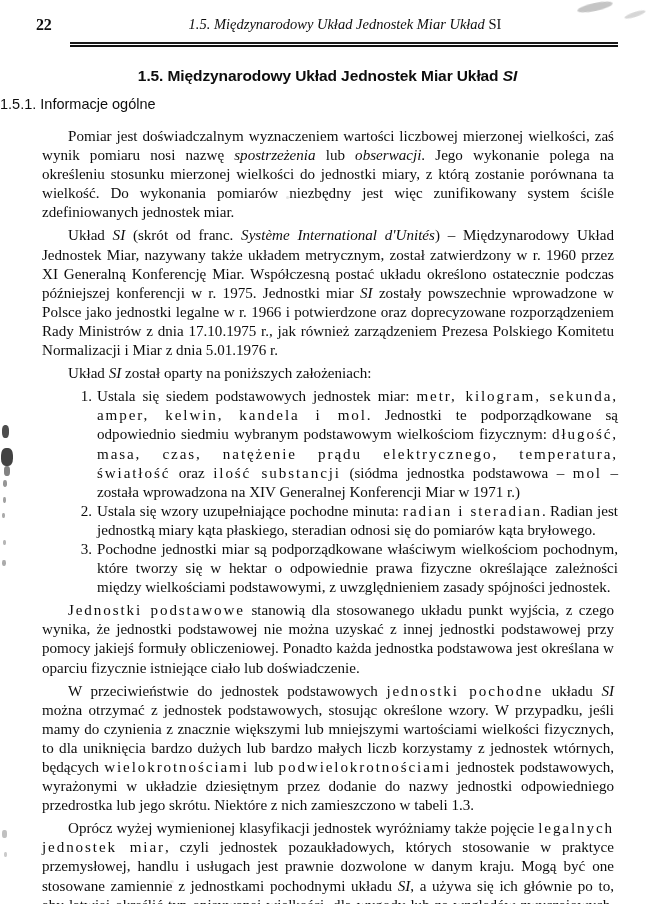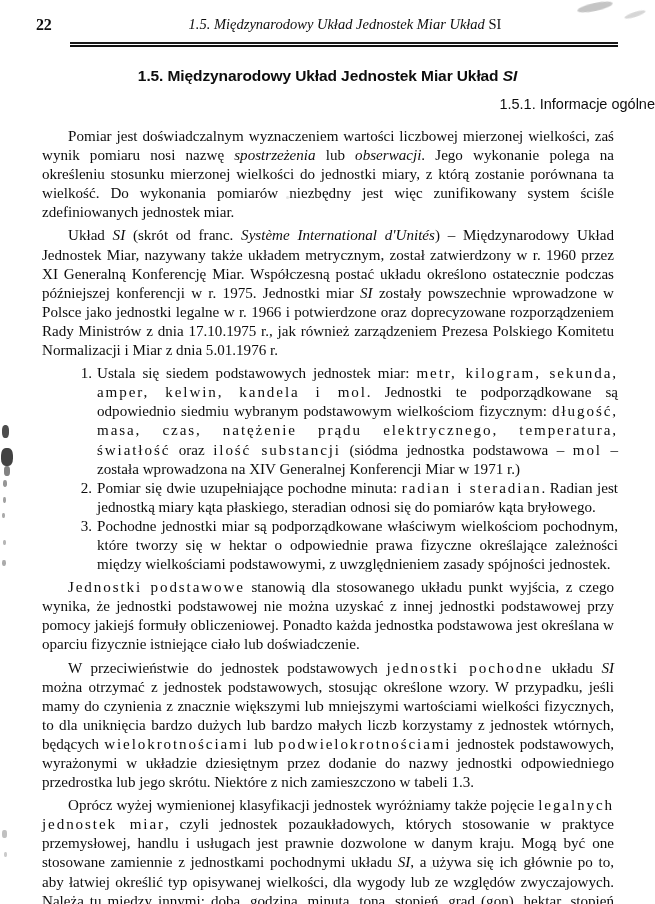--- a/index.html
+++ b/index.html
@@ -84,21 +84,21 @@
     letter-spacing: -0.1px;
   }
   #h-section .it {
     font-style: italic;
   }
   #h-sub {
     position: absolute;
     left: 0;
     top: 96px;
     width: 655px;
-    text-align: right;
+    text-align: left;
     font-size: 14.5px;
   }
   
   #body {
     position: absolute;
     left: 38px;
     top: 123px;
     width: 580px;
   }
   p.para {
@@ -169,27 +169,28 @@
 
   <div id="h-section" class="sans"><span>1.5. Międzynarodowy Układ Jednostek Miar Układ </span><span class="it">SI</span></div>
   <div id="h-sub" class="sans">1.5.1. Informacje ogólne</div>
 
   <div id="body">
 
     <p class="para"><span>Pomiar jest doświadczalnym wyznaczeniem wartości liczbowej mierzonej wielkości, zaś wynik pomiaru nosi nazwę </span><span class="it">spostrzeżenia</span><span> lub </span><span class="it">obserwacji</span><span>. Jego wykonanie polega na określeniu stosunku mierzonej wielkości do jednostki miary, z którą zostanie porównana ta wielkość. Do wykonania pomiarów niezbędny jest więc zunifikowany system ściśle zdefiniowanych jednostek miar.</span></p>
 
     <p class="para"><span>Układ </span><span class="it">SI</span><span> (skrót od franc. </span><span class="it">Système International d'Unités</span><span>) – Międzynarodowy Układ Jednostek Miar, nazywany także układem metrycznym, został zatwierdzony w r. 1960 przez XI Generalną Konferencję Miar. Współczesną postać układu określono ostatecznie podczas późniejszej konferencji w r. 1975. Jednostki miar </span><span class="it">SI</span><span> zostały powszechnie wprowadzone w Polsce jako jednostki legalne w r. 1966 i potwierdzone oraz doprecyzowane rozporządzeniem Rady Ministrów z dnia 17.10.1975 r., jak również zarządzeniem Prezesa Polskiego Komitetu Normalizacji i Miar z dnia 5.01.1976 r.</span></p>
 
+    <p class="para"><span>Układ </span><span class="it">SI</span><span> został oparty na poniższych założeniach:</span></p>
 
     <ol class="assumptions">
       <li>
         <span class="num">1.</span><span>Ustala się siedem </span><span class="ul">podstawowych jednostek</span><span> miar: </span><span class="sp">metr, kilogram, sekunda, amper, kelwin, kandela i mol</span><span>. Jednostki te podporządkowane są odpowiednio siedmiu wybranym podstawowym wielkościom fizycznym: </span><span class="sp">długość, masa, czas, natężenie prądu elektrycznego, temperatura, światłość</span><span> oraz </span><span class="sp">ilość substancji</span><span> (siódma jednostka podstawowa – </span><span class="sp">mol</span><span> – została wprowadzona na XIV Generalnej Konferencji Miar w 1971 r.)</span>
       </li>
       <li>
-        <span class="num">2.</span><span>Pomiar się dwie </span><span class="ul">uzupełniające pochodne</span><span> minuta: </span><span class="sp">radian i steradian</span><span>. Radian jest jednostką miary kąta płaskiego, steradian odnosi się do pomiarów kąta bryłowego.</span>
+        <span class="num">2.</span><span>Ustala się wzory </span><span class="ul">uzupełniające pochodne</span><span> minuta: </span><span class="sp">radian i steradian</span><span>. Radian jest jednostką miary kąta płaskiego, steradian odnosi się do pomiarów kąta bryłowego.</span>
       </li>
       <li>
         <span class="num">3.</span><span class="ul">Pochodne jednostki miar</span><span> są podporządkowane właściwym wielkościom pochodnym, które tworzy się w hektar o odpowiednie prawa fizyczne określające zależności między wielkościami podstawowymi, z uwzględnieniem zasady spójności jednostek.</span>
       </li>
     </ol>
 
     <p class="para"><span class="sp">Jednostki podstawowe</span><span> stanowią dla stosowanego układu punkt wyjścia, z czego wynika, że jednostki podstawowej nie można uzyskać z innej jednostki podstawowej przy pomocy jakiejś formuły obliczeniowej. Ponadto każda jednostka podstawowa jest określana w oparciu fizycznie istniejące ciało lub doświadczenie.</span></p>
 
     <p class="para"><span>W przeciwieństwie do jednostek podstawowych </span><span class="sp">jednostki pochodne</span><span> układu </span><span class="it">SI</span><span> można otrzymać z jednostek podstawowych, stosując określone wzory. W przypadku, jeśli mamy do czynienia z znacznie większymi lub mniejszymi wartościami wielkości fizycznych, to dla uniknięcia bardzo dużych lub bardzo małych liczb korzystamy z jednostek wtórnych, będących </span><span class="sp">wielokrotnościami</span><span> lub </span><span class="sp">podwielokrotnościami</span><span> jednostek podstawowych, wyrażonymi w układzie dziesiętnym przez dodanie do nazwy jednostki odpowiedniego przedrostka lub jego skrótu. Niektóre z nich zamieszczono w tabeli 1.3.</span></p>
 

